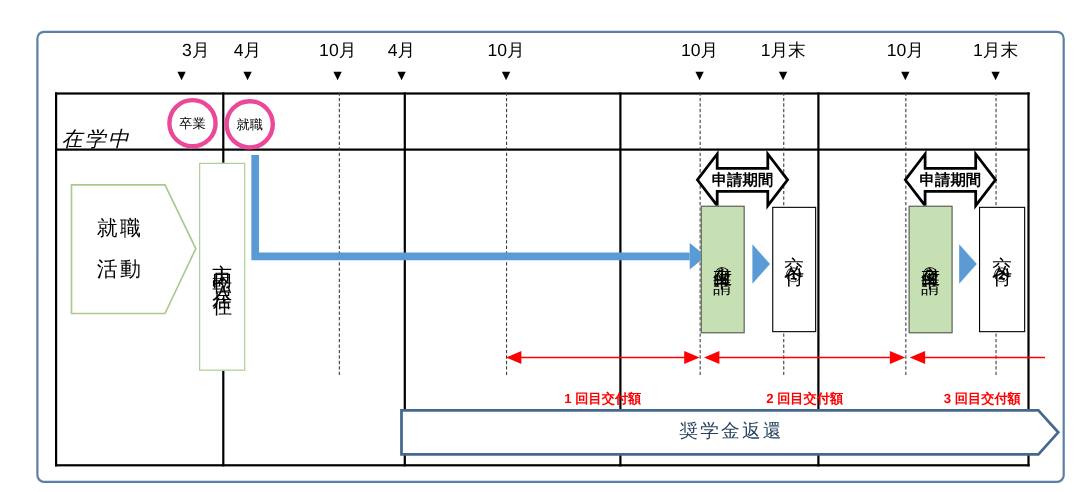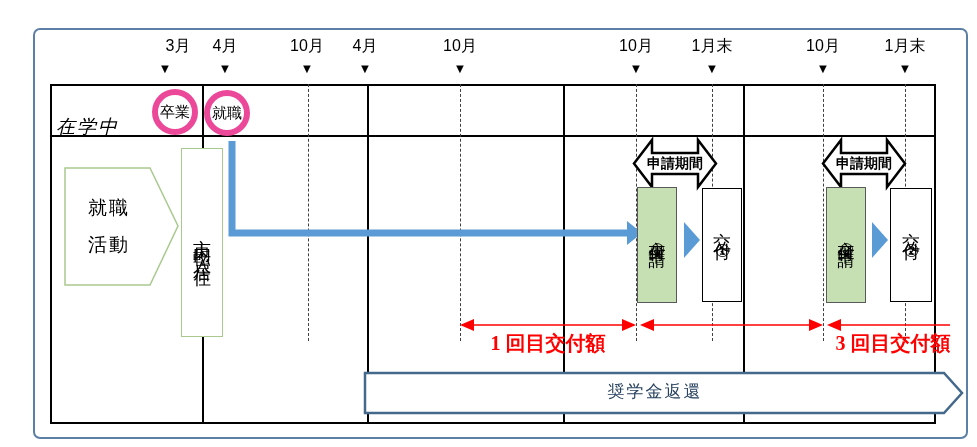--- a/index.html
+++ b/index.html
@@ -14,44 +14,44 @@
   .frame{left:33px;top:28px;width:931px;height:407px;border:2.5px solid #5B7FA5;border-radius:7px;}
   
   .month{top:36px;width:72px;margin-left:-36px;text-align:center;font-size:16px;white-space:nowrap;}
   .tick{top:61px;width:20px;margin-left:-10px;text-align:center;font-size:13px;line-height:16px;color:#000;}
   
   .hline{height:0;border-top:2px solid #000;}
   .vline{width:0;border-left:2px solid #000;}
   .vdash{width:0;border-left:1px dashed #3f3f3f;}
   
   .inschool{left:56px;top:114px;font-size:19px;letter-spacing:2px;font-style:italic;}
-  .circle{width:46px;height:46px;border:6px solid #ec4899;border-radius:50%;background:#fff;
-          display:flex;align-items:center;justify-content:center;font-size:15px;box-sizing:border-box;white-space:nowrap;}
+  .circle{width:46px;height:46px;border:4px solid #ec4899;border-radius:50%;background:#fff;
+          display:flex;align-items:center;justify-content:center;font-size:12px;box-sizing:border-box;white-space:nowrap;}
   
   .jobhunt-text{left:65px;top:168px;width:88px;height:117px;display:flex;flex-direction:column;
                 align-items:center;justify-content:center;gap:11px;font-size:19px;letter-spacing:2px;}
   
   .vbox{box-sizing:border-box;display:flex;align-items:center;justify-content:center;
         writing-mode:vertical-rl;text-orientation:upright;background:#fff;}
   .relocation{left:181px;top:148px;width:42px;height:189px;border:1.5px solid #A9C98F;
               font-size:18px;letter-spacing:5px;}
   .greenbox{border:1px solid #595959;background:#C6E0B4;font-size:17px;letter-spacing:3px;}
   .whitebox{border:1.5px solid #000;font-size:18px;letter-spacing:11px;}
   .gb1{left:637px;top:187px;width:40px;height:116px;}
   .wb1{left:702px;top:188px;width:40px;height:114px;}
   .gb2{left:826px;top:187px;width:40px;height:116px;}
   .wb2{left:890px;top:188px;width:42px;height:114px;}
   
   .period{top:140px;width:82px;height:47px;display:flex;align-items:center;justify-content:center;
           font-size:14px;font-weight:bold;white-space:nowrap;}
   
-  .redlabel{top:333px;height:20px;display:flex;align-items:center;justify-content:center;
-            color:#FF0000;font-size:20px;font-weight:bold;white-space:nowrap;font-family:Liberation Serif, serif;}
+  .redlabel{top:352px;height:20px;display:flex;align-items:center;justify-content:center;
+            color:#FF0000;font-size:12px;font-weight:bold;white-space:nowrap;}
   
-  .bandlabel{left:365px;top:380px;width:580px;text-align:center;font-size:17px;color:#26415E;letter-spacing:2px;}
+  .bandlabel{left:365px;top:380px;width:580px;text-align:center;font-size:17px;color:#26415E;letter-spacing:2px;padding-left:10px;}
   svg.overlay{position:absolute;left:0;top:0;pointer-events:none;}
 </style>
 </head>
 <body>
 
 <div id="stage">
 
 
   <div class="abs frame"></div>
 
@@ -129,17 +129,18 @@
 
   <div class="abs period" style="left:634px">申請期間</div>
   <div class="abs period" style="left:823px">申請期間</div>
 
   <div class="abs vbox greenbox gb1">交付申請①</div>
   <div class="abs vbox whitebox wb1">交付①</div>
   <div class="abs vbox greenbox gb2">交付申請②</div>
   <div class="abs vbox whitebox wb2">交付②</div>
 
   <div class="abs redlabel" style="left:460px;width:176px">1 回目交付額</div>
+  <div class="abs redlabel" style="left:640px;width:183px">2 回目交付額</div>
   <div class="abs redlabel" style="left:813px;width:160px">3 回目交付額</div>
 
   <div class="abs bandlabel">奨学金返還</div>
 
 </div>
 
 </body></html>

